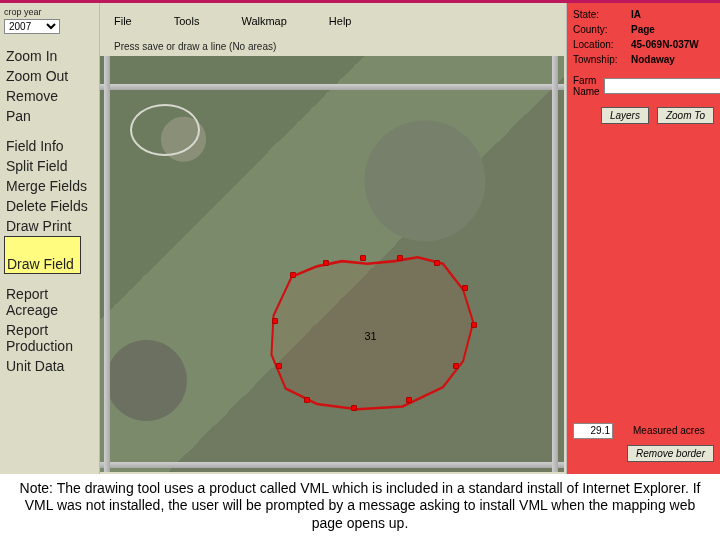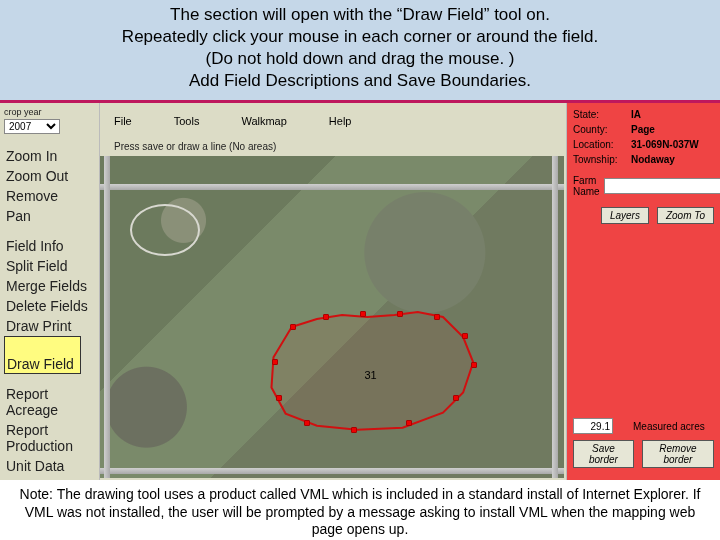--- a/index.html
+++ b/index.html
@@ -36,26 +36,20 @@
   .right-spacer { flex:1; }
   .acres-row { display:flex; align-items:center; gap:20px; margin-bottom:6px; justify-content:flex-start;}
   .acres-row input { width:40px; height:16px; border:1px solid #888; background:#fff; font-size:10px; text-align:right; padding:0 2px;}
   .footer-note { padding: 6px 10px 8px; font-size: 14px; text-align:center; line-height:1.25; background:#fff; }
   svg.poly { position:absolute; inset:0; width:100%; height:100%; }
 </style>
 </head>
 <body>
 
 <div class="slide">
-  <div class="banner">
-    <div>The section will open with the “Draw Field” tool on.</div>
-    <div>Repeatedly click your mouse in each corner or around the field.</div>
-    <div>(Do not hold down and drag the mouse. )</div>
-    <div>Add Field Descriptions and Save Boundaries.</div>
-  </div>
 
   <div class="app">
     <div class="left">
       <div class="label-small">crop year</div>
       <select>
         <option>2007</option>
       </select>
       <div class="tool-list">
         <div class="tool-item">Zoom In</div>
         <div class="tool-item">Zoom Out</div>
@@ -122,40 +116,39 @@
       <div class="info-row">
           <span class="k">State:</span>
           <span class="v">IA</span>
         </div>
       <div class="info-row">
           <span class="k">County:</span>
           <span class="v">Page</span>
         </div>
       <div class="info-row">
           <span class="k">Location:</span>
-          <span class="v">31-069N-037W</span>
+          <span class="v">45-069N-037W</span>
         </div>
       <div class="info-row">
           <span class="k">Township:</span>
           <span class="v">Nodaway</span>
         </div>
       <div class="farm-row">
         <span>Farm Name</span>
         <input type="text" value="" style="">
       </div>
       <div class="btn-row">
         <span class="btn">Layers</span>
         <span class="btn">Zoom To</span>
       </div>
       <div class="right-spacer"></div>
       <div class="acres-row">
         <input type="text" value="29.1" style="">
         <span>Measured acres</span>
       </div>
       <div class="btn-row">
-        <span class="btn">Save border</span>
         <span class="btn">Remove border</span>
       </div>
     </div>
   </div>
 
   <div class="footer-note">Note: The drawing tool uses a product called VML which is included in a standard install of Internet Explorer. If VML was not installed, the user will be prompted by a message asking to install VML when the mapping web page opens up.</div>
 </div>
 
 </body></html>

